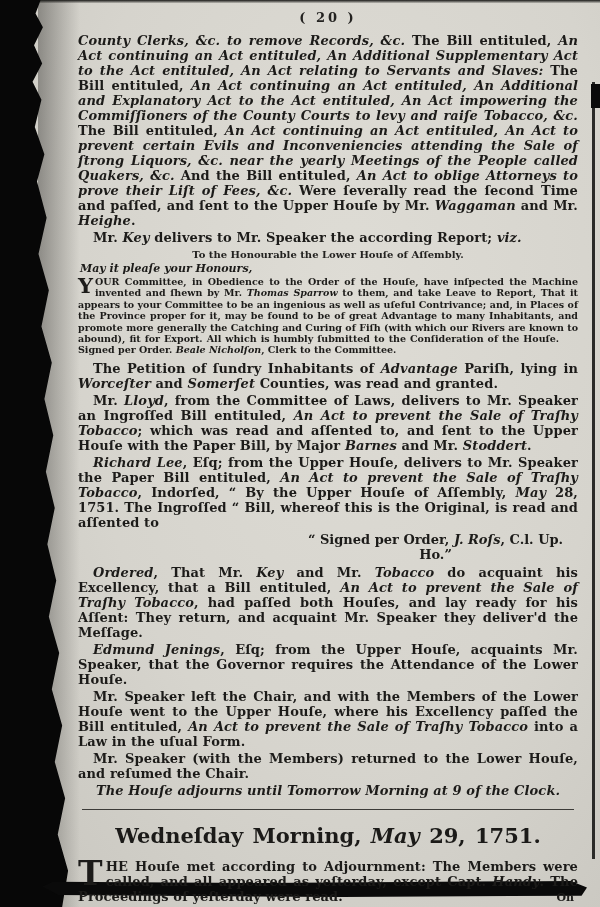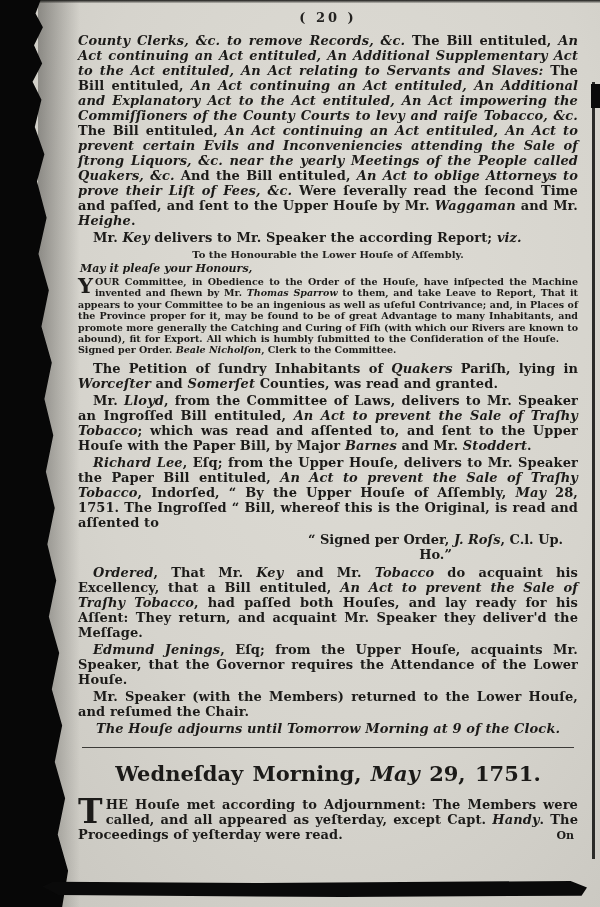--- a/index.html
+++ b/index.html
@@ -81,26 +81,27 @@
     <p class="body j"><i>County Clerks, &amp;c. to remove Records, &amp;c. </i><span>The Bill entituled, </span><i>An Act continuing an Act entituled, An Additional Supplementary Act to the Act entituled, An Act relating to Servants and Slaves: </i><span>The Bill entituled, </span><i>An Act continuing an Act entituled, An Additional and Explanatory Act to the Act entituled, An Act impowering the Commiſſioners of the County Courts to levy and raiſe Tobacco, &amp;c. </i><span>The Bill entituled, </span><i>An Act continuing an Act entituled, An Act to prevent certain Evils and Inconveniencies attending the Sale of ſtrong Liquors, &amp;c. near the yearly Meetings of the People called Quakers, &amp;c. </i><span>And the Bill entituled, </span><i>An Act to oblige Attorneys to prove their Liſt of Fees, &amp;c. </i><span>Were ſeverally read the ſecond Time and paſſed, and ſent to the Upper Houſe by Mr. </span><i>Waggaman</i><span> and Mr. </span><i>Heighe</i><span>.</span></p>
     <p class="body j ind"><span>Mr. </span><i>Key</i><span> delivers to Mr. Speaker the according Report; </span><i>viz.</i></p>
 
     <div class="address">To the Honourable the Lower Houſe of Aſſembly.</div>
 
     <div class="report">
       <div class="salutation">May it pleaſe your Honours,</div>
       <p class="report-body"><span class="dropcap-s">Y</span><span><span>OUR Committee, in Obedience to the Order of the Houſe, have inſpected the Machine invented and ſhewn by Mr. </span><i>Thomas Sparrow</i><span> to them, and take Leave to Report, That it appears to your Committee to be an ingenious as well as uſeful Contrivance; and, in Places of the Province proper for it, may be found to be of great Advantage to many Inhabitants, and promote more generally the Catching and Curing of Fiſh (with which our Rivers are known to abound), fit for Export.  All which is humbly ſubmitted to the Conſideration of the Houſe.  Signed per Order. </span><i>Beale Nicholſon</i><span>, Clerk to the Committee.</span></span></p>
     </div>
 
-    <p class="body j ind"><span>The Petition of ſundry Inhabitants of </span><i>Quakers</i><span> Pariſh, lying in </span><i>Worceſter</i><span> and </span><i>Somerſet</i><span> Counties, was read and granted.</span></p>
+    <p class="body j ind"><span>The Petition of ſundry Inhabitants of </span><i>Advantage</i><span> Pariſh, lying in </span><i>Worceſter</i><span> and </span><i>Somerſet</i><span> Counties, was read and granted.</span></p>
     <p class="body j ind"><span>Mr. </span><i>Lloyd</i><span>, from the Committee of Laws, delivers to Mr. Speaker an Ingroſſed Bill entituled, </span><i>An Act to prevent the Sale of Traſhy Tobacco</i><span>; which was read and aſſented to, and ſent to the Upper Houſe with the Paper Bill, by Major </span><i>Barnes</i><span> and Mr. </span><i>Stoddert</i><span>.</span></p>
     <p class="body j ind"><i>Richard Lee</i><span>, Eſq; from the Upper Houſe, delivers to Mr. Speaker the Paper Bill entituled, </span><i>An Act to prevent the Sale of Traſhy Tobacco</i><span>, Indorſed, “ By the Upper Houſe of Aſſembly, </span><i>May</i><span> 28, 1751.  The Ingroſſed “ Bill, whereof this is the Original, is read and aſſented to</span></p>
     <p class="signed"><span>“ Signed per Order, </span><i>J. Roſs</i><span>, C.l. Up. Ho.”</span></p>
     <p class="body j ind"><i>Ordered</i><span>, That Mr. </span><i>Key</i><span> and Mr. </span><i>Tobacco</i><span> do acquaint his Excellency, that a Bill entituled, </span><i>An Act to prevent the Sale of Traſhy Tobacco</i><span>, had paſſed both Houſes, and lay ready for his Aſſent: They return, and acquaint Mr. Speaker they deliver'd the Meſſage.</span></p>
     <p class="body j ind"><i>Edmund Jenings</i><span>, Eſq; from the Upper Houſe, acquaints Mr. Speaker, that the Governor requires the Attendance of the Lower Houſe.</span></p>
+    <p class="body j ind"><span>Mr. Speaker left the Chair, and with the Members of the Lower Houſe went to the Upper Houſe, where his Excellency paſſed the Bill entituled, </span><i>An Act to prevent the Sale of Traſhy Tobacco</i><span> into a Law in the uſual Form.</span></p>
     <p class="body j ind"><span>Mr. Speaker (with the Members) returned to the Lower Houſe, and reſumed the Chair.</span></p>
     <p class="body center"><i>The Houſe adjourns until Tomorrow Morning at 9 of the Clock.</i></p>
 
     <div class="rule"></div>
 
     <div class="heading"><span>Wedneſday Morning, </span><i>May</i><span> 29, 1751.</span></div>
 
     <p class="body j"><span class="dropcap-l">T</span><span><span>HE Houſe met according to Adjournment:  The Members were called, and all appeared as yeſterday, except Capt. </span><i>Handy</i><span>.  The Proceedings of yeſterday were read.</span></span></p>
 
     <div class="catchword">On</div>

